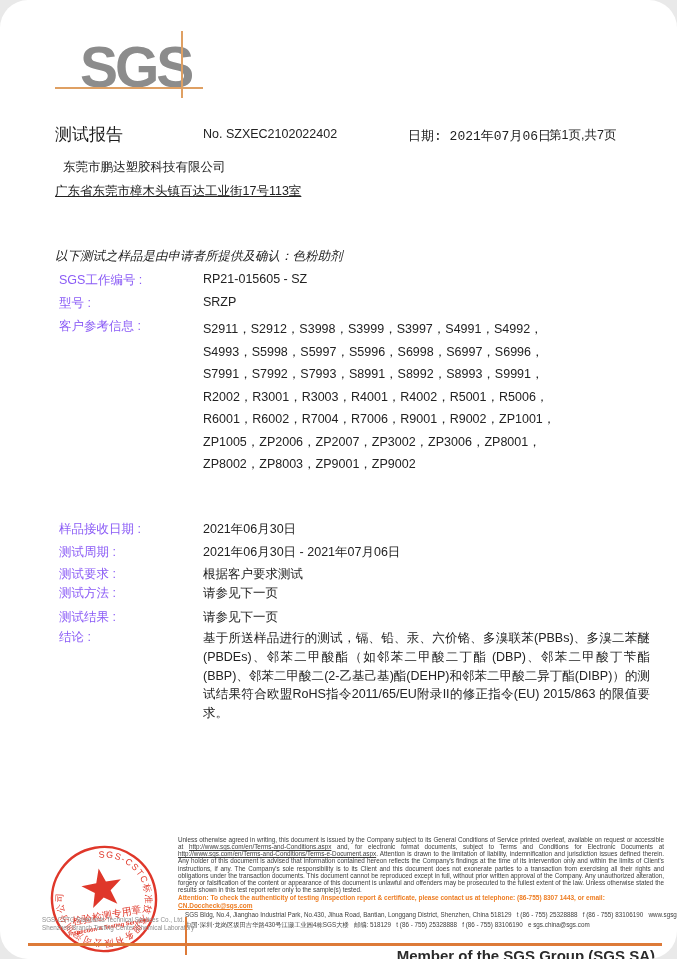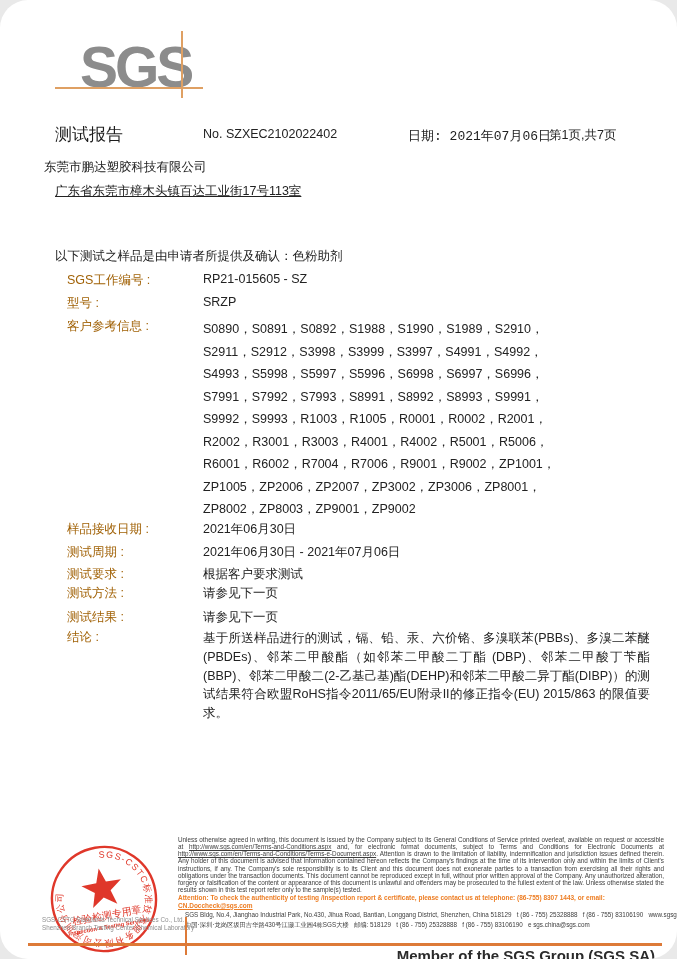--- a/index.html
+++ b/index.html
@@ -18,26 +18,26 @@
     color:#8c8c8c; font-family:"Liberation Sans","DejaVu Sans",sans-serif;
   }
   .logo-hline { position:absolute; left:55px; top:87px; width:148px; height:2px; background:#dfa063; }
   .logo-vline { position:absolute; left:181px; top:31px; width:2px; height:67px; background:#dfa063; }
   
   .report-title { position:absolute; left:55px; top:123px; font-size:17px; font-weight:normal; color:#1d1d1d; }
   .report-no   { position:absolute; left:203px; top:127px; font-size:12.5px; }
   .report-date { position:absolute; left:408px; top:127px; font-size:13px;font-family:Liberation Mono, monospace; }
   .report-page { position:absolute; left:549px; top:127px; font-size:12.5px;text-align:center; }
   
-  .client-company { position:absolute; left:44px; top:159px; font-size:12.5px; }
+  .client-company { position:absolute; left:63px; top:159px; font-size:12.5px; }
   .client-address { position:absolute; left:55px; top:183px; font-size:12.5px;text-decoration:underline; }
-  .sample-statement { position:absolute; left:55px; top:248px; font-size:12.5px; }
+  .sample-statement { position:absolute; left:55px; top:248px; font-size:12.5px;font-style:italic; }
   
   .frow { position:absolute; left:55px; font-size:12.5px; }
-  .flabel { position:absolute; left:12px; top:0; width:148px; color:#a16207; }
+  .flabel { position:absolute; left:4px; top:0; width:148px; color:#8b5cf6; }
   .fvalue { position:absolute; left:148px; top:0; white-space:nowrap; }
   .row-job     { top:272px; }
   .row-model   { top:295px; }
   .row-ref     { top:318px; }
   .row-recv    { top:521px; }
   .row-period  { top:544px; }
   .row-req     { top:566px; }
   .row-method  { top:585px; }
   .row-result  { top:609px; }
   .row-concl   { top:629px; }
@@ -80,25 +80,23 @@
     <span class="flabel">SGS工作编号 :</span>
     <span class="fvalue">RP21-015605 - SZ</span>
   </div>
   <div class="frow row-model">
     <span class="flabel">型号 :</span>
     <span class="fvalue">SRZP</span>
   </div>
   <div class="frow row-ref">
     <span class="flabel">客户参考信息 :</span>
     <span class="fvalue ref-lines">
-        <div>S0890，S0891，S0892，S1988，S1990，S1989，S2910，</div>
         <div>S2911，S2912，S3998，S3999，S3997，S4991，S4992，</div>
         <div>S4993，S5998，S5997，S5996，S6998，S6997，S6996，</div>
         <div>S7991，S7992，S7993，S8991，S8992，S8993，S9991，</div>
-        <div>S9992，S9993，R1003，R1005，R0001，R0002，R2001，</div>
         <div>R2002，R3001，R3003，R4001，R4002，R5001，R5006，</div>
         <div>R6001，R6002，R7004，R7006，R9001，R9002，ZP1001，</div>
         <div>ZP1005，ZP2006，ZP2007，ZP3002，ZP3006，ZP8001，</div>
         <div>ZP8002，ZP8003，ZP9001，ZP9002</div>
       </span>
   </div>
   <div class="frow row-recv">
     <span class="flabel">样品接收日期 :</span>
     <span class="fvalue">2021年06月30日</span>
   </div>

